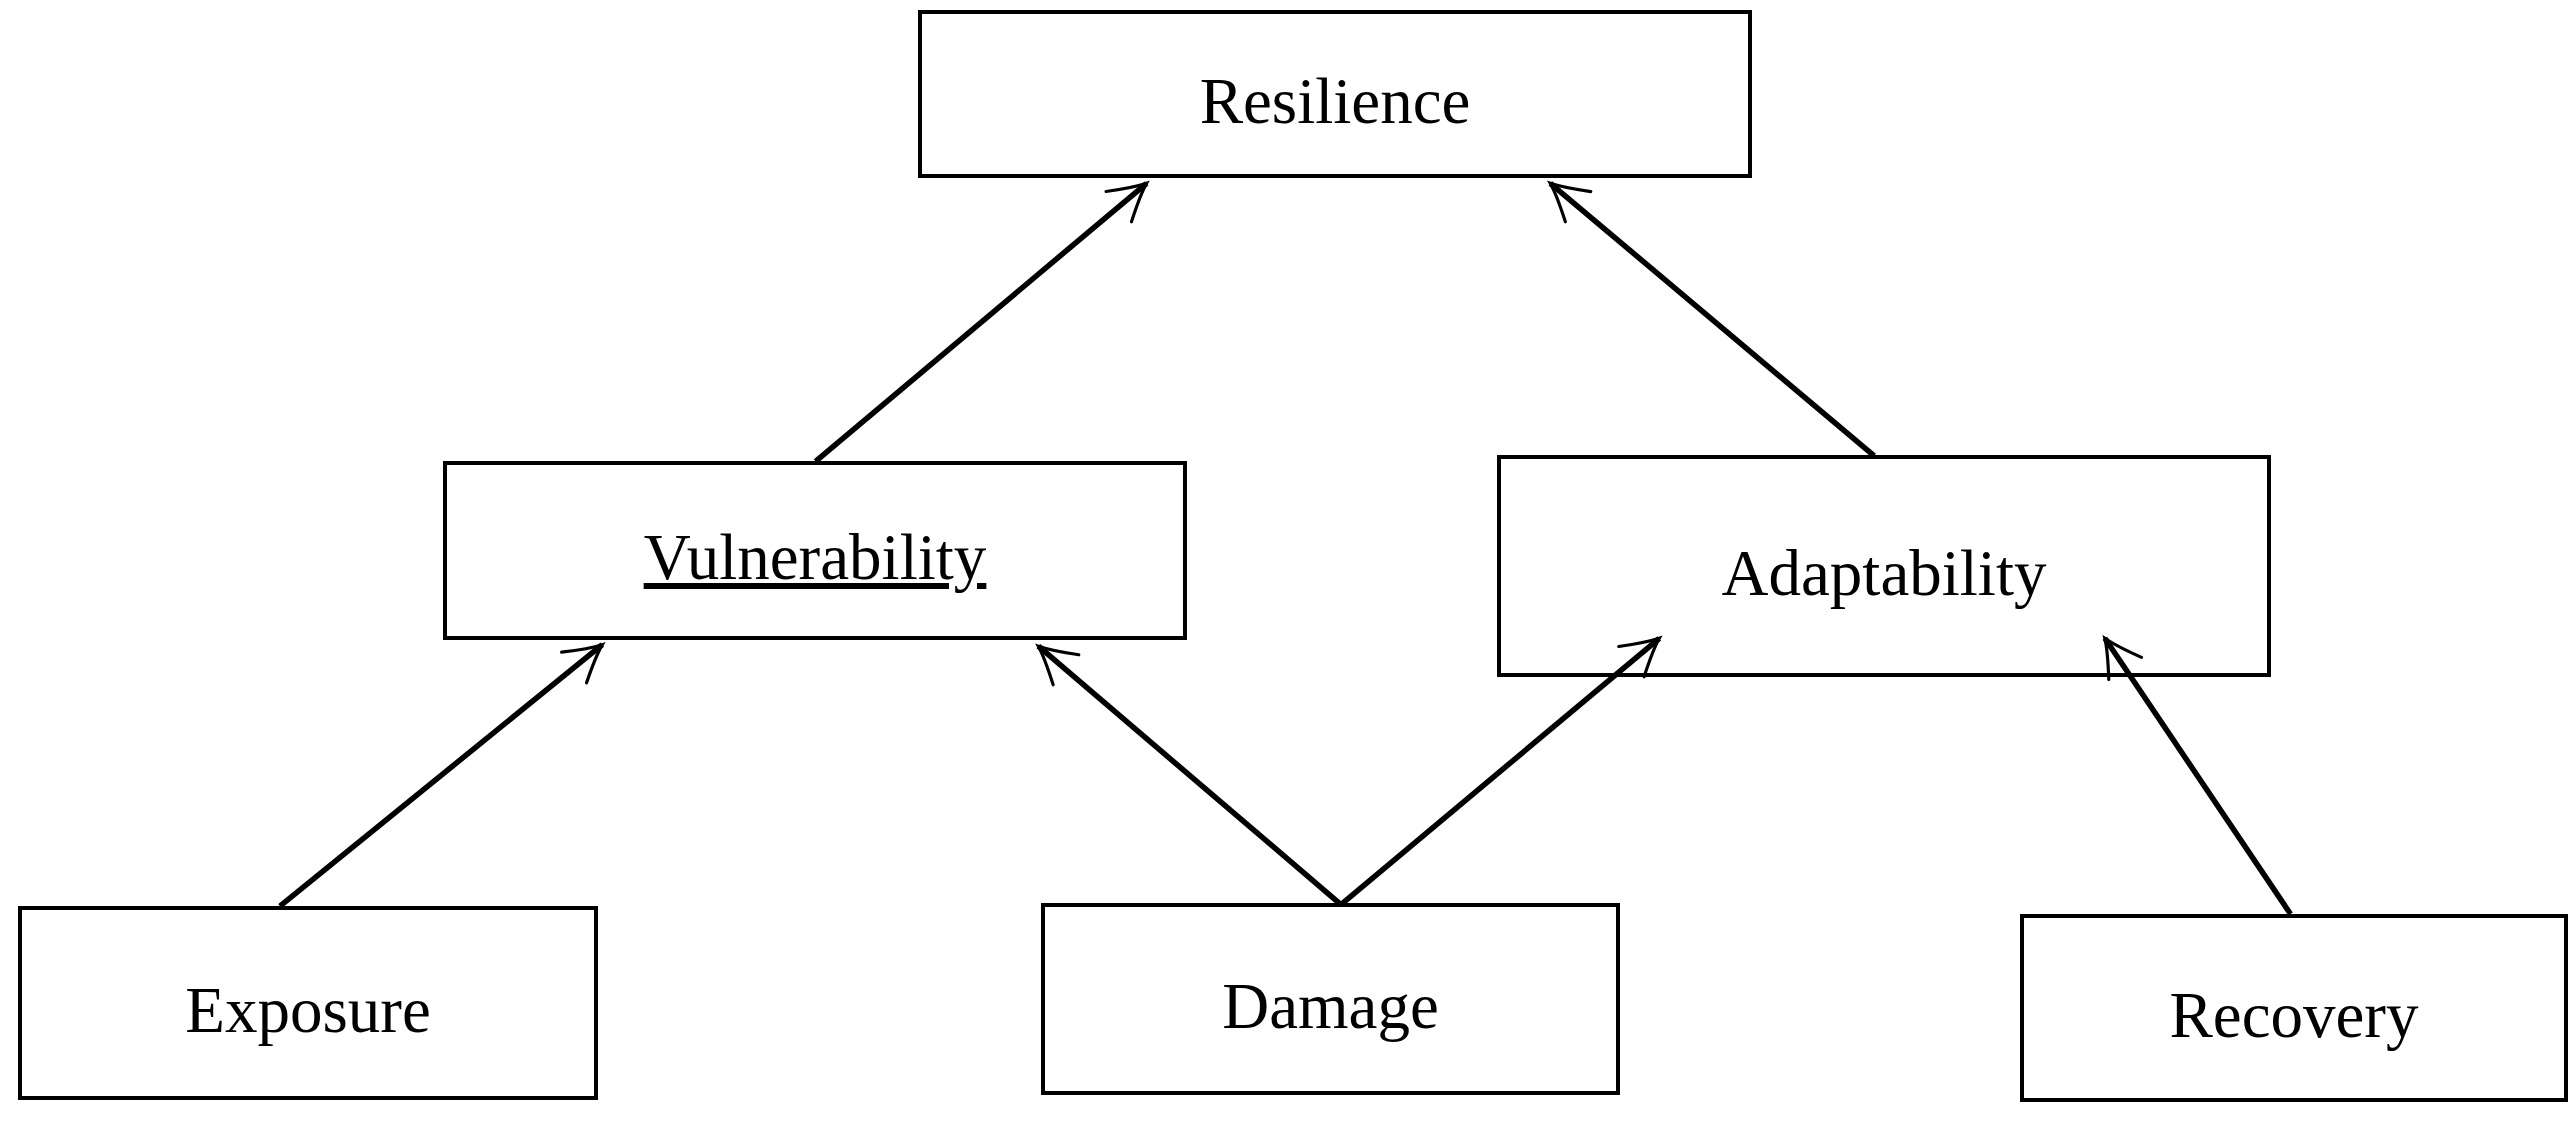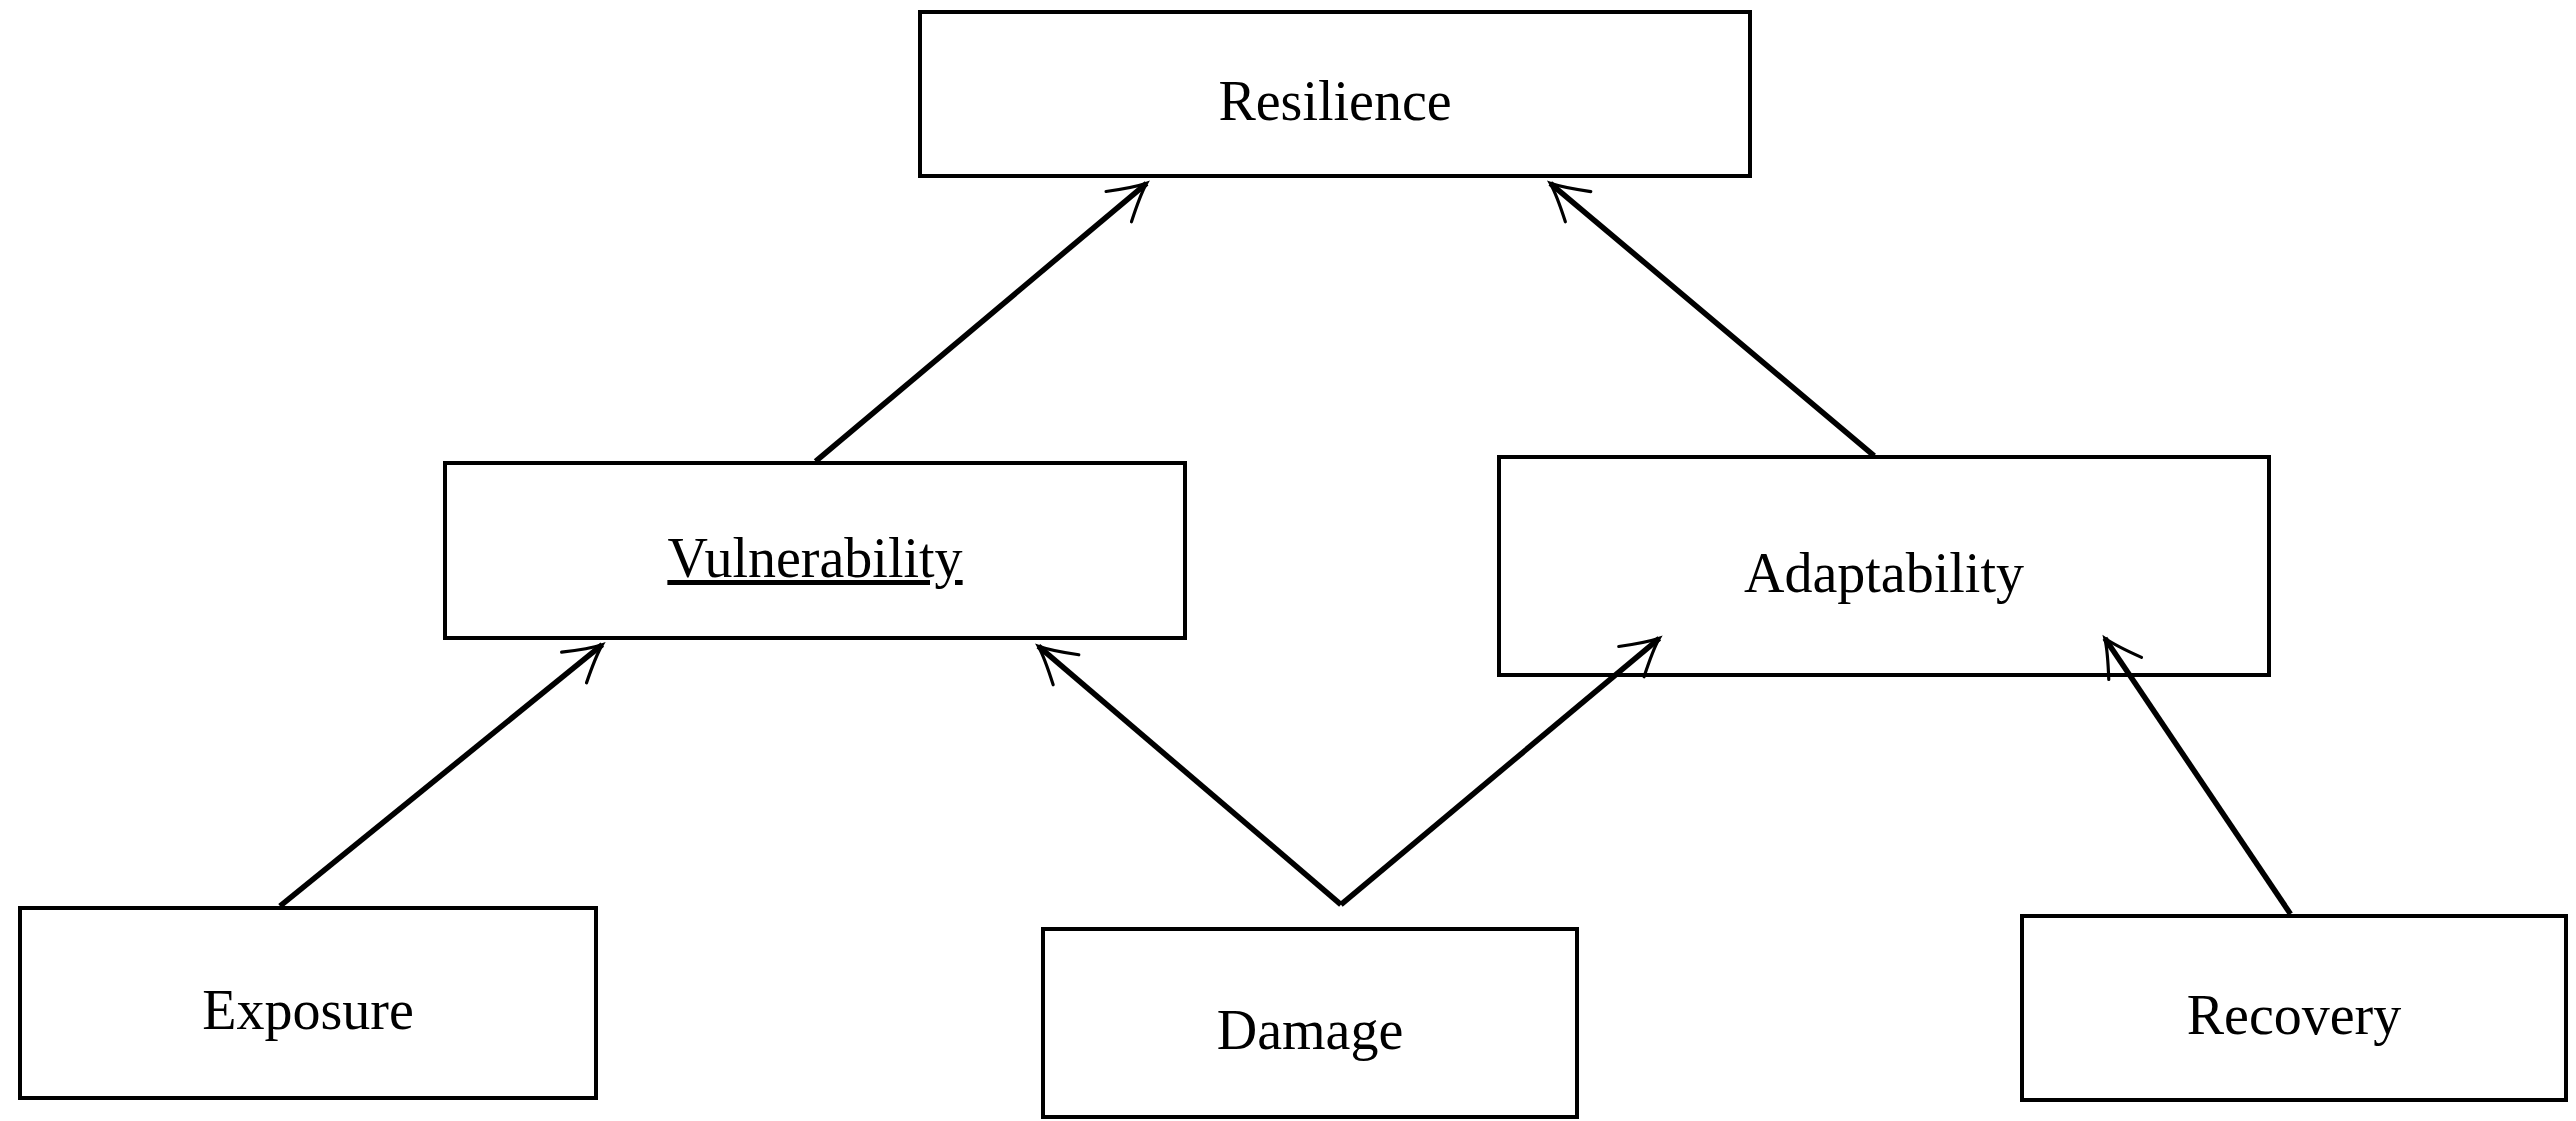--- a/index.html
+++ b/index.html
@@ -19,31 +19,31 @@
     position: absolute;
     box-sizing: border-box;
     border: 4px solid #000000;
     background: #ffffff;
     display: flex;
     align-items: center;
     justify-content: center;
     padding-top: 14.2px;
   }
   .node .label {
-    font-size: 56px;
+    font-size: 65px;
     line-height: 1;
     color: #000000;
     white-space: nowrap;
   }
   
   #node-resilience    { left: 918px; top: 10.3px;   width: 834px; height: 168px; }
   #node-vulnerability { left: 443px;  top: 461px;  width: 744px;  height: 179px; text-decoration: underline; }
   #node-adaptability  { left: 1497px; top: 455px;  width: 774px;  height: 222px; }
   #node-exposure      { left: 18px;   top: 906px; width: 580px;  height: 194px; }
-  #node-damage        { left: 1041px; top: 903px; width: 538px;  height: 192px; margin-top: 24px; }
+  #node-damage        { left: 1041px; top: 903px; width: 579px;  height: 192px; }
   #node-recovery      { left: 2020px; top: 914px; width: 548px;  height: 188px; }
 
   #edges-layer {
     position: absolute;
     left: 0; top: 0;
     width: 2576px;
     height: 1121px;
     pointer-events: none;
   }
   .edge {

